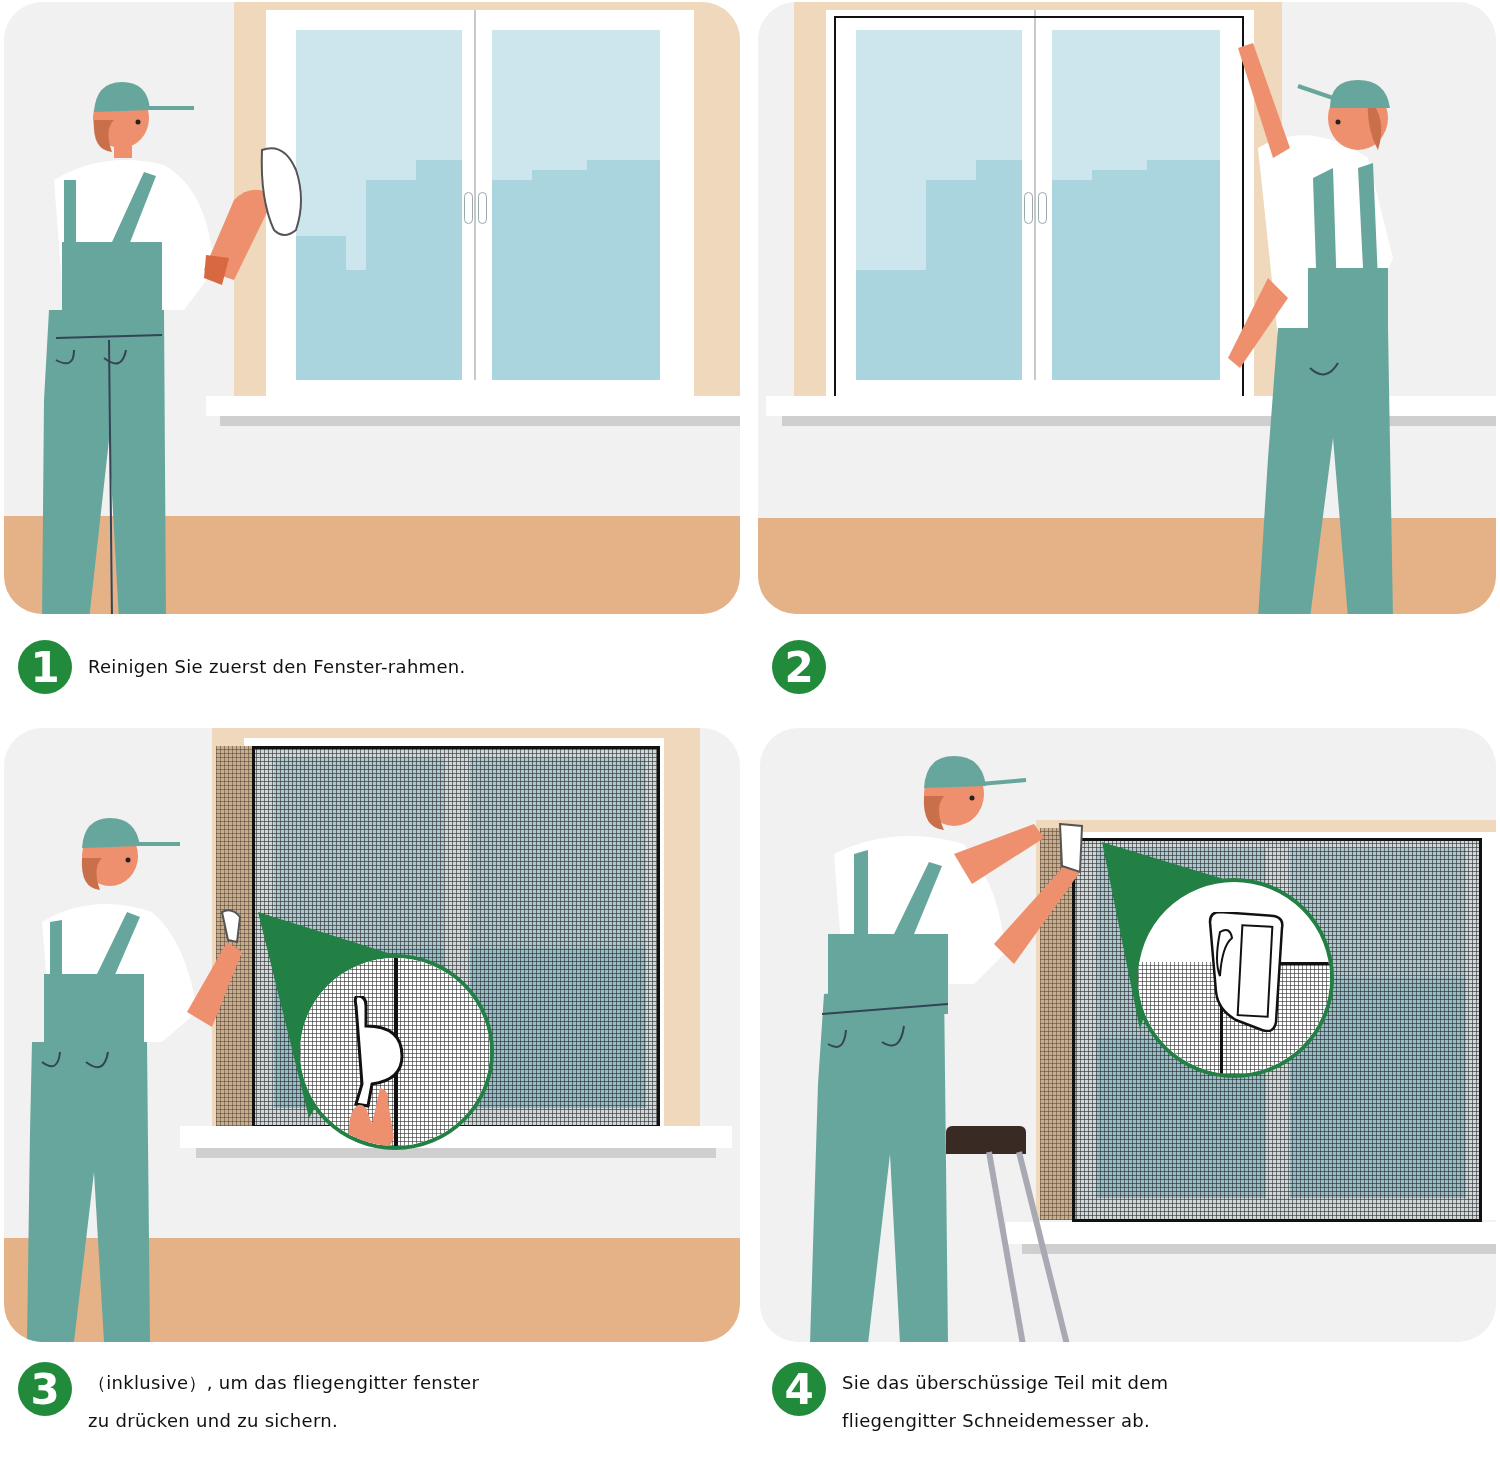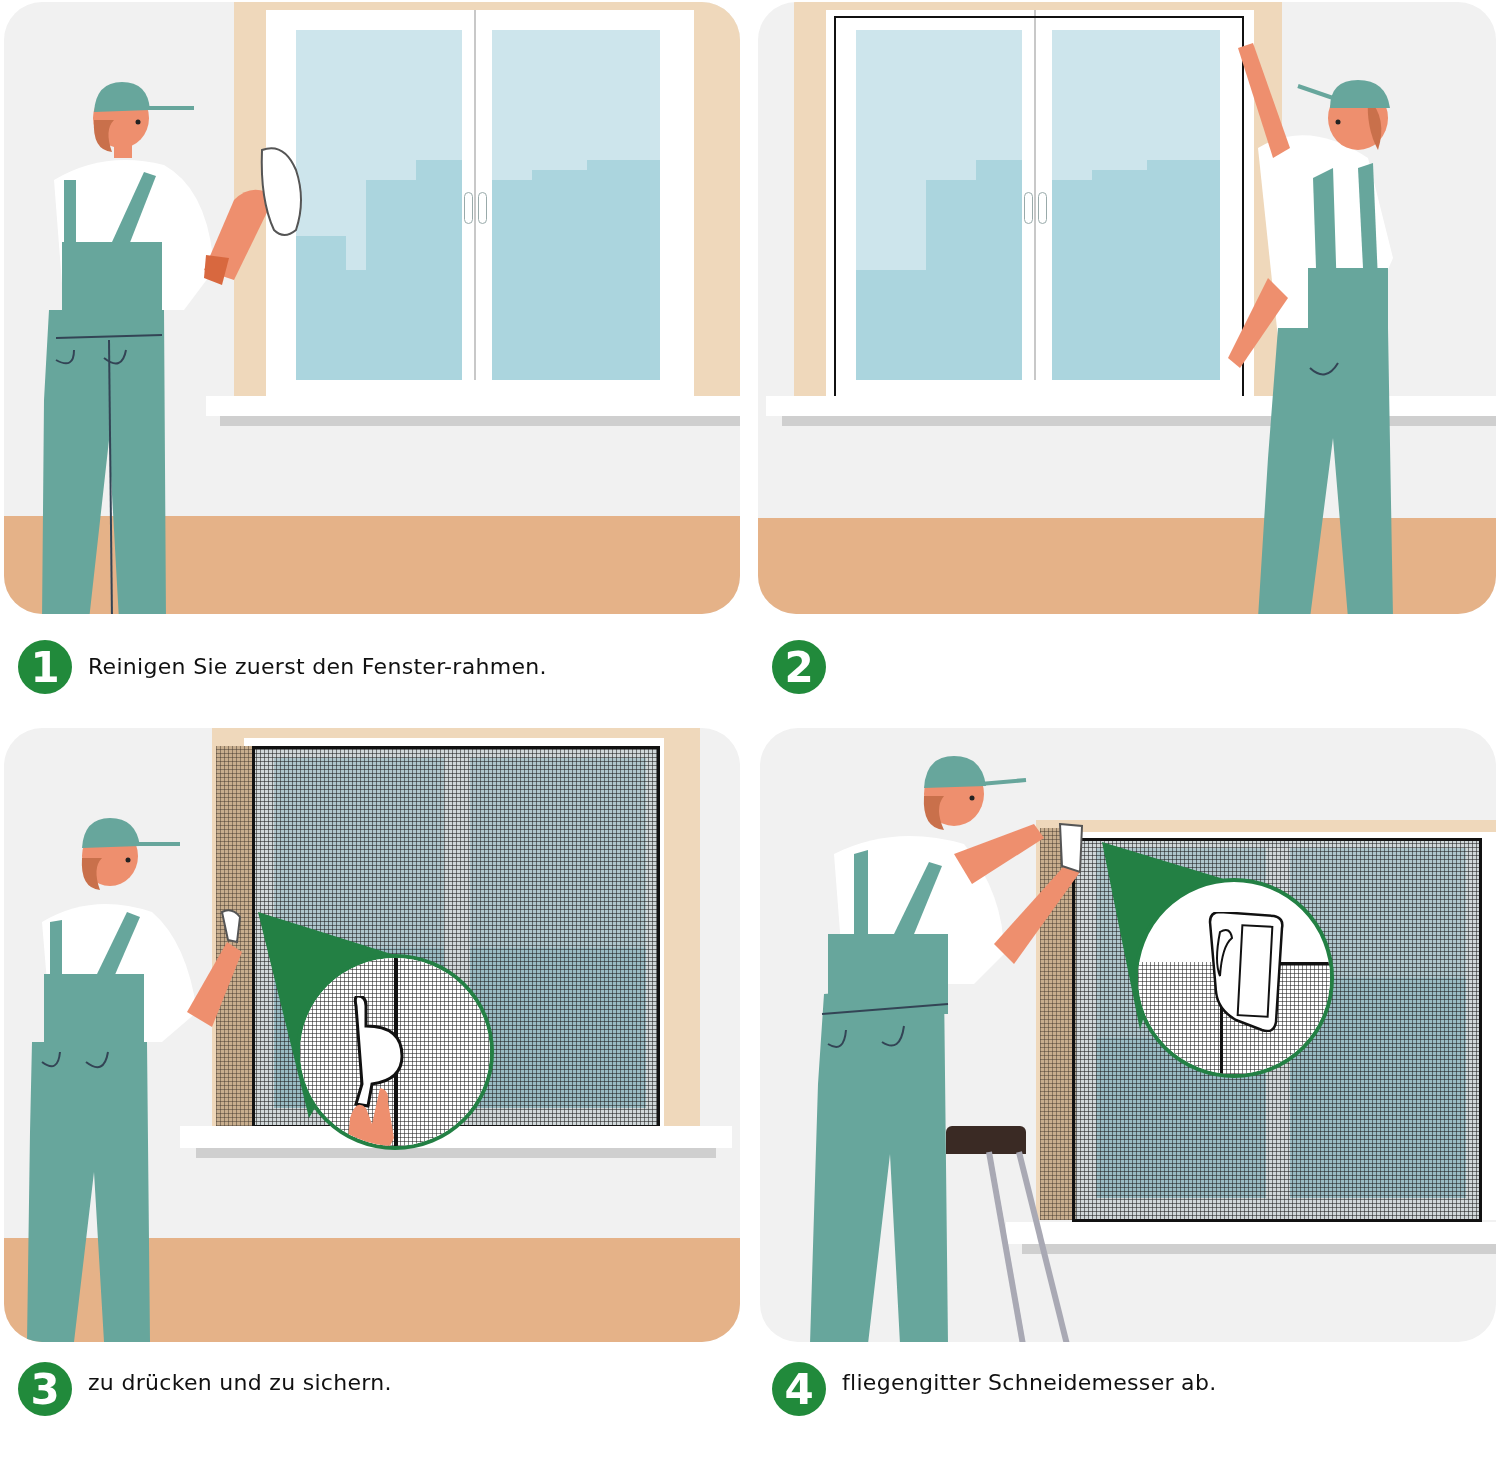--- a/index.html
+++ b/index.html
@@ -21,21 +21,21 @@
       repeating-linear-gradient(90deg, rgba(30,30,30,0.55) 0 1px, transparent 1px 4px); }
   .mesh-tan { position: absolute; background-color: #c8ae8e;
     background-image:
       repeating-linear-gradient(0deg, rgba(60,50,40,0.45) 0 1px, transparent 1px 4px),
       repeating-linear-gradient(90deg, rgba(60,50,40,0.45) 0 1px, transparent 1px 4px); }
   .screen-border { position: absolute; border: 3px solid #111; }
   .outline-box { position: absolute; border: 2px solid #111; }
   .worker { position: absolute; }
   .step { position: absolute; display: flex; align-items: flex-start; }
   .badge { width: 54px; height: 54px; border-radius: 50%; background: #218a3b; color: #fff; font-family: "DejaVu Sans", sans-serif; font-weight: bold; font-size: 42px; display: flex; align-items: center; justify-content: center; flex-shrink: 0; }
-  .step-text { margin-left: 16px; font-family: "DejaVu Sans", sans-serif; font-size: 22px; line-height: 38px; color: #111; letter-spacing: 0.3px; }
+  .step-text { margin-left: 16px; font-family: "DejaVu Sans", sans-serif; font-size: 18px; line-height: 38px; color: #111; letter-spacing: 0.3px; }
   .stool-top { position: absolute; background: #3a2a24; border-radius: 6px 6px 0 0; }
   .stool-leg { position: absolute; background: #a9a9b4; width: 6px; transform-origin: top center; }
   .zoom-cone { position: absolute; }
   .zoom-circle { position: absolute; border-radius: 50%; border: 4px solid #238044; overflow: hidden; background: #fff; }
 </style>
 </head>
 <body>
 
 <div class="panel" style="left:4px;top:2px;width:736px;height:612px;">
   <div class="trim" style="left:230px;top:0;width:508px;height:398px;"></div>
@@ -171,20 +171,21 @@
     <path d="M60 46 Q58 76 78 78 Q70 56 80 46 Z" fill="#c9704b"></path>
     <path d="M60 36 Q62 6 88 6 Q114 6 118 34 Z" fill="#67a69c"></path>
     <path d="M112 32 L158 32" stroke="#67a69c" stroke-width="4"></path>
     <circle cx="106" cy="48" r="2.5" fill="#222"></circle>
   </svg>
 </div>
 
 <div class="step" style="left:18px;top:1362px;">
   <div class="badge">3</div>
   <div class="step-text" style="margin-top:2px;">
+    <div>（inklusive）, um das fliegengitter  fenster</div>
     <div>zu drücken und zu sichern.</div>
   </div>
 </div>
 
 <div class="panel" style="left:760px;top:728px;width:736px;height:614px;">
   <div class="trim" style="left:276px;top:92px;width:460px;height:400px;"></div>
   <div class="frame" style="left:300px;top:104px;width:436px;height:388px;"></div>
   <div class="mesh-tan" style="left:280px;top:100px;width:36px;height:392px;"></div>
   <div class="glass" style="left:336px;top:120px;width:170px;height:350px;">
     <div class="city" style="height:160px;"></div>
@@ -227,15 +228,16 @@
     <path d="M120 42 Q118 74 140 76 Q130 54 140 42 Z" fill="#c9704b"></path>
     <path d="M120 34 Q122 2 150 2 Q178 2 182 32 Z" fill="#67a69c"></path>
     <path d="M176 30 L222 26" stroke="#67a69c" stroke-width="4"></path>
     <circle cx="168" cy="44" r="2.5" fill="#222"></circle>
   </svg>
 </div>
 
 <div class="step" style="left:772px;top:1362px;">
   <div class="badge">4</div>
   <div class="step-text" style="margin-top:2px;">
+    <div>Sie das überschüssige Teil mit dem</div>
     <div>fliegengitter Schneidemesser ab.</div>
   </div>
 </div>
 
 </body></html>

